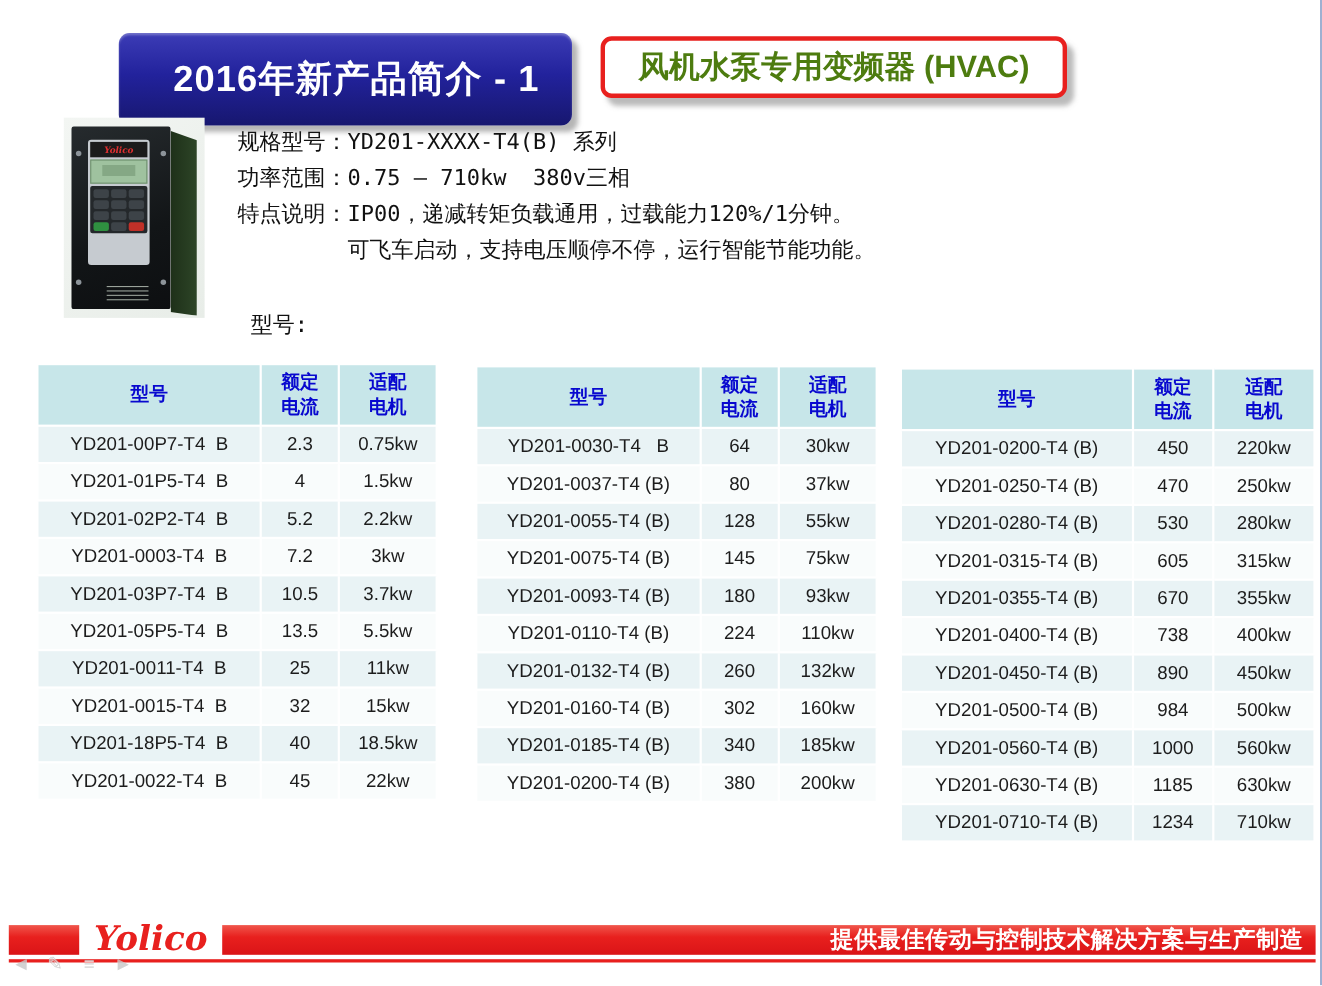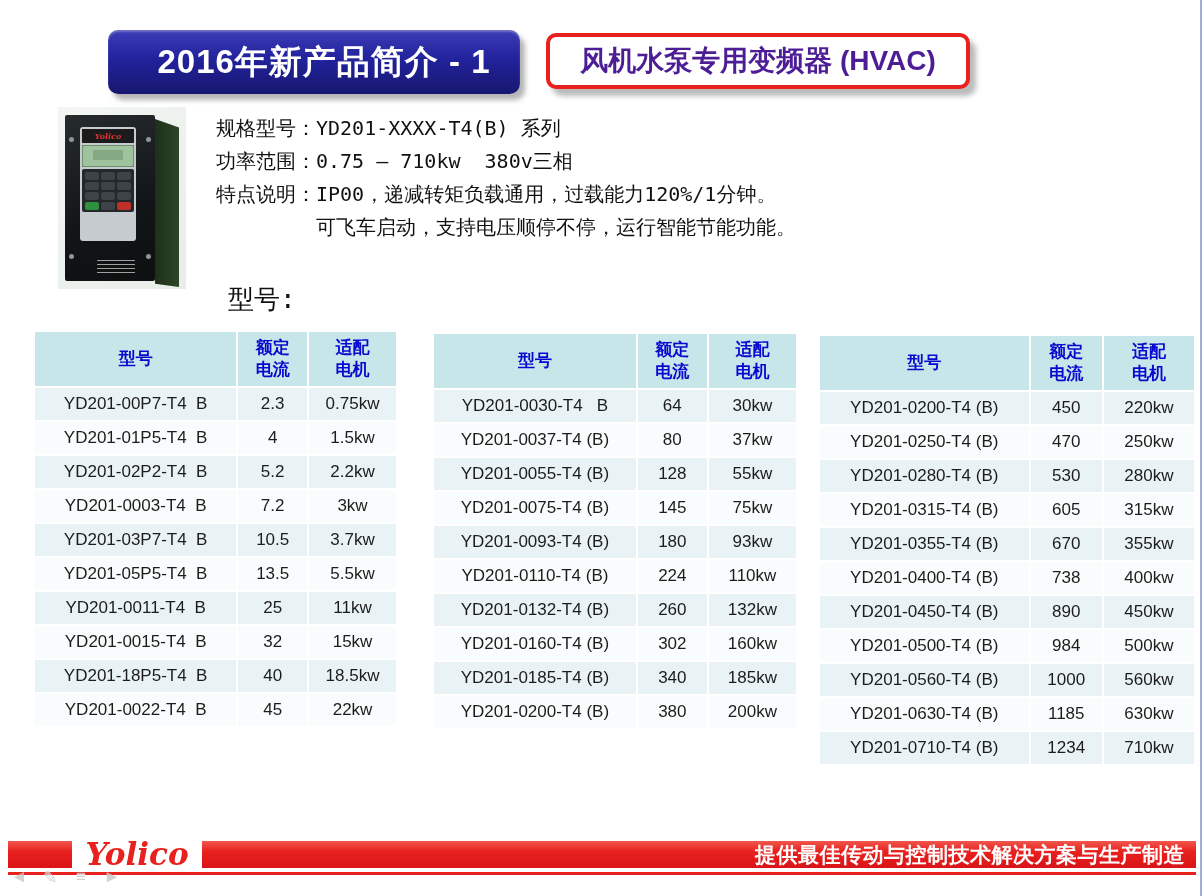--- a/index.html
+++ b/index.html
@@ -5,32 +5,32 @@
   * { margin:0; padding:0; box-sizing:border-box; }
   body { background:#fff; }
   .slide {
     position:relative; width:1202px; height:896px; background:#ffffff;
     overflow:hidden; font-family:"Liberation Sans","DejaVu Sans",sans-serif;
   }
   .edge-right { position:absolute; right:0; top:0; width:2px; height:896px; background:#6a86b8; opacity:.65; }
 
   
   .title-banner {
-    position:absolute; left:108px; top:30px; width:412px; height:64px;
+    position:absolute; left:108px; top:30px; width:412px; height:84px;
     background:linear-gradient(180deg,#3c3cb6 0%,#22229c 45%,#17176f 100%);
     border-radius:10px; box-shadow:5px 6px 5px rgba(120,120,120,.55), inset 0 2px 2px rgba(255,255,255,.28);
     display:flex; align-items:center; justify-content:center;
     color:#ffffff; font-size:33px; font-weight:bold; letter-spacing:1px;padding-left:20px;
   }
   .hvac-box {
     position:absolute; left:546px; top:33px; width:424px; height:56px;
     background:#ffffff; border:4px solid #e8201e; border-radius:10px;
     box-shadow:6px 7px 5px rgba(120,120,120,.5);
     display:flex; align-items:center; justify-content:center;
-    color:#4c1d95; font-size:28px; font-weight:bold;
+    color:#4d7c0f; font-size:28px; font-weight:bold;
   }
 
   
   .product-photo { position:absolute; left:58px; top:107px; width:128px; height:182px;
     background:linear-gradient(135deg,#f3f6f3,#e8ede8); }
   .dev-front { position:absolute; left:7px; top:8px; width:90px; height:166px;
     background:linear-gradient(160deg,#262b2e 0%,#121517 60%,#0d0f11 100%); border-radius:2px; }
   .dev-side { position:absolute; left:97px; top:12px; width:24px; height:168px;
     background:linear-gradient(90deg,#1e3019,#2d4527); clip-path:polygon(0 0,100% 5%,100% 100%,0 98%); }
   .dev-panel { position:absolute; left:22px; top:20px; width:56px; height:114px;
@@ -47,21 +47,21 @@
   .screw { position:absolute; width:5px; height:5px; border-radius:50%; background:#8d949a; }
   .warn-label { position:absolute; left:32px; top:142px; width:38px; }
   .warn-label i { display:block; height:1px; background:#9aa29a; margin:3px 0; }
 
   
   .specs { position:absolute; left:216px; top:112px; color:#111;
     font-family:"DejaVu Sans Mono","Liberation Mono",monospace; font-size:20px; }
   .spec-line { height:33px; line-height:33px; white-space:pre; }
   .spec-line.indent { padding-left:100px; }
   .models-label { position:absolute; left:228px; top:282px; color:#111;
-    font-family:"DejaVu Sans Mono","Liberation Mono",monospace; font-size:26px; }
+    font-family:"DejaVu Sans Mono","Liberation Mono",monospace; font-size:20px; }
 
   
   table { position:absolute; border-collapse:collapse; table-layout:fixed; }
   .t1 { left:33px;  top:330px; width:365px; }
   .t2 { left:432px; top:332px; width:366px; }
   .t3 { left:818px; top:334px; width:378px; }
   col.c-model { width:56%; } col.c-cur { width:19.5%; } col.c-motor { width:24.5%; }
   th { height:56px; background:#c7e6e9; color:#0808cf; font-size:17px; font-weight:bold;
        white-space:pre-line; line-height:1.3; border:2px solid #fff; padding:0; }
   td { height:34px; font-size:17px; color:#1c1c1c; text-align:center;

